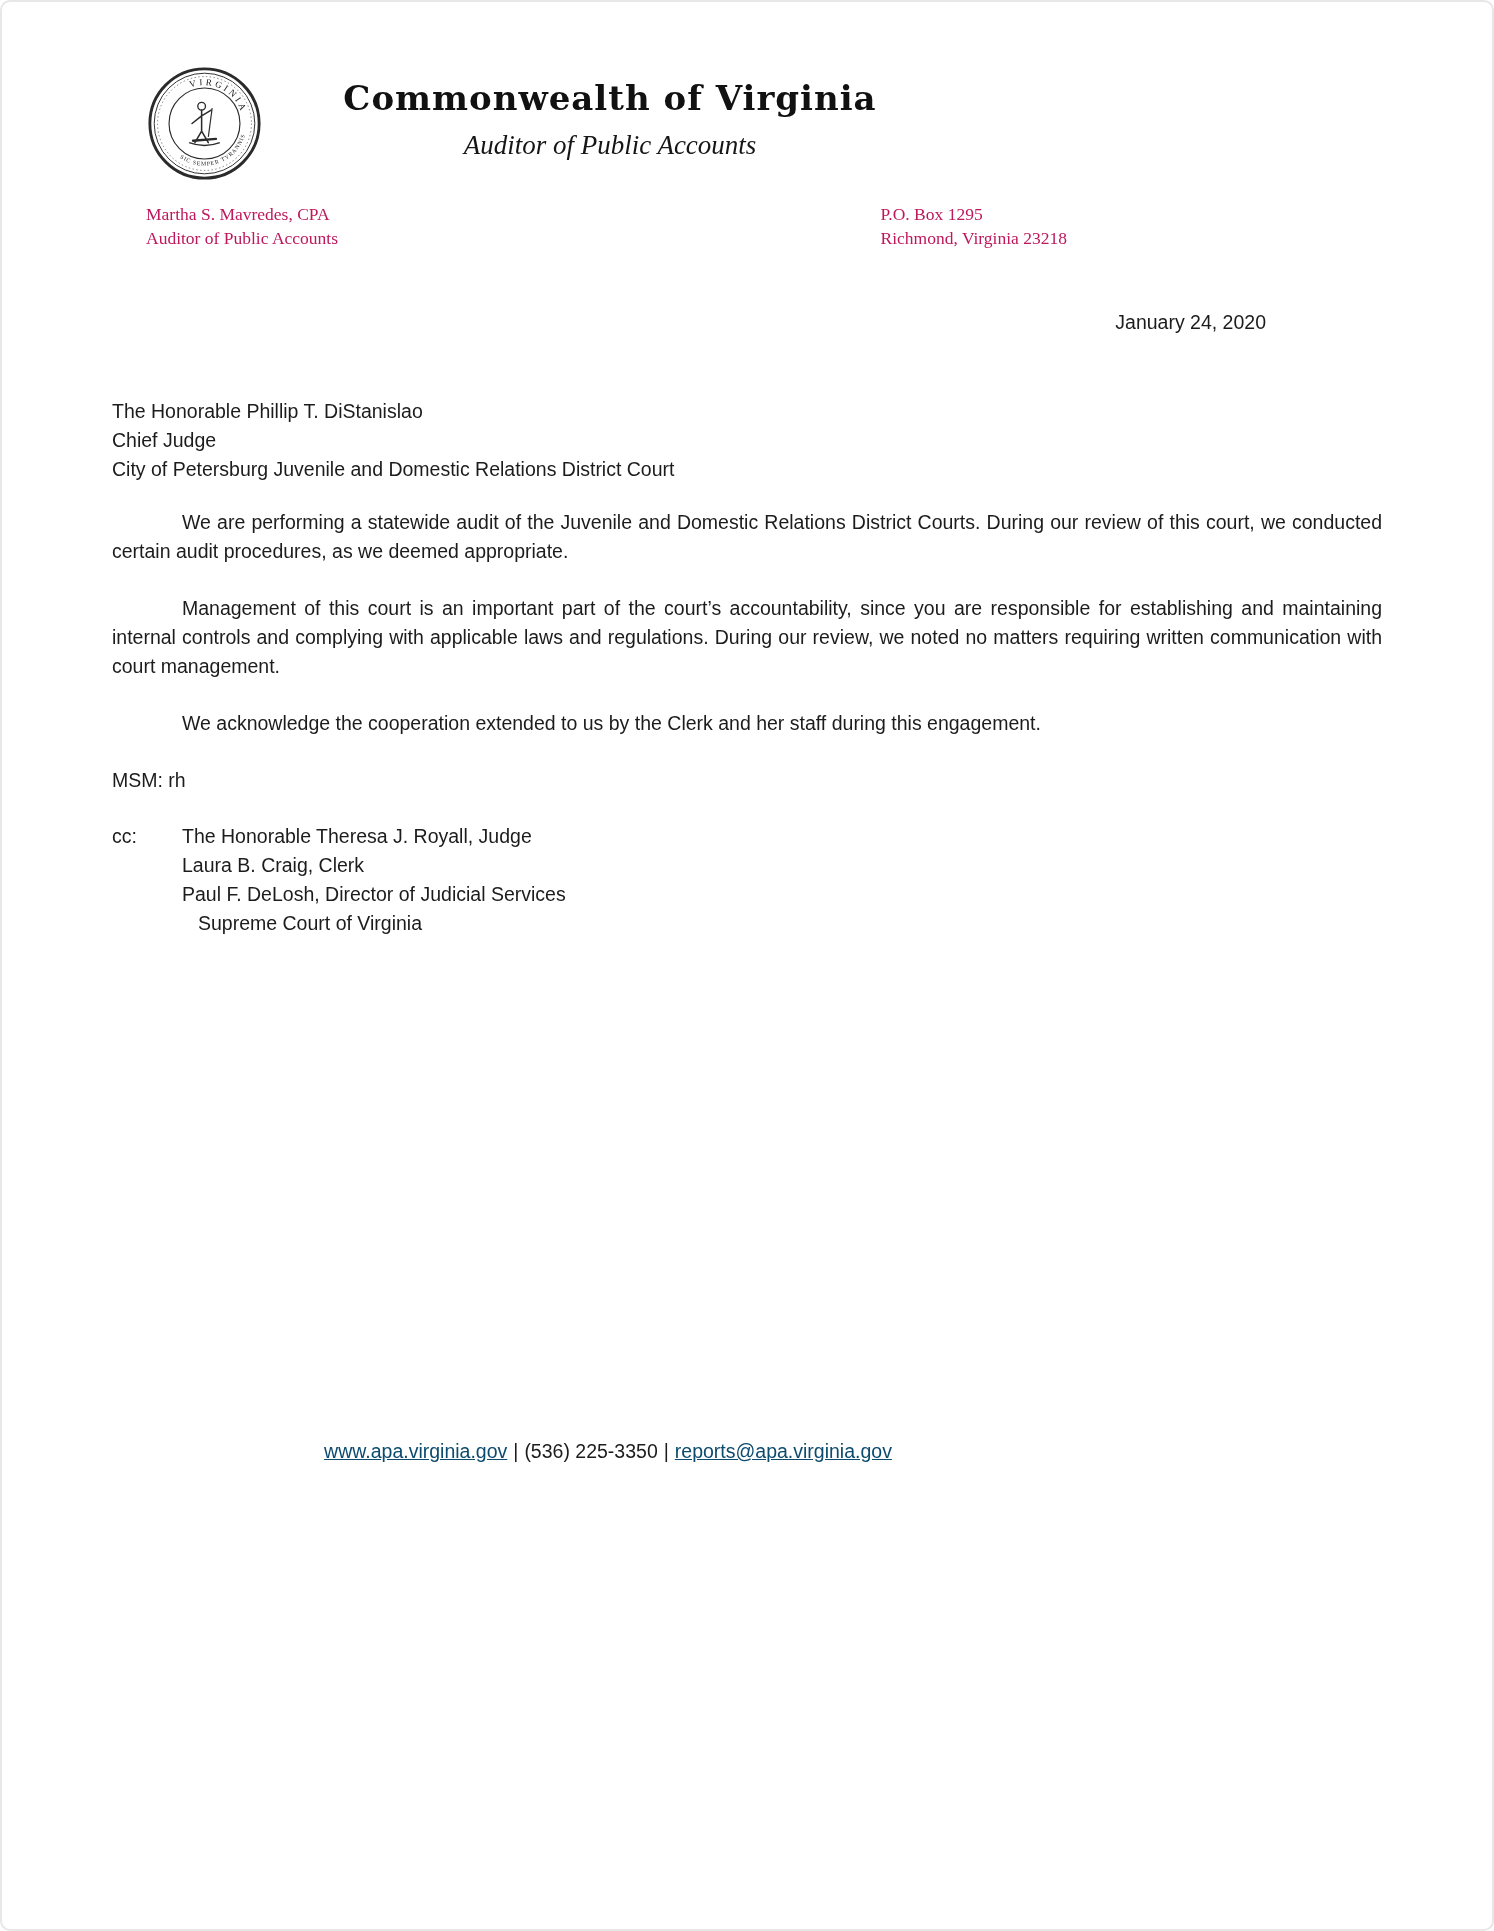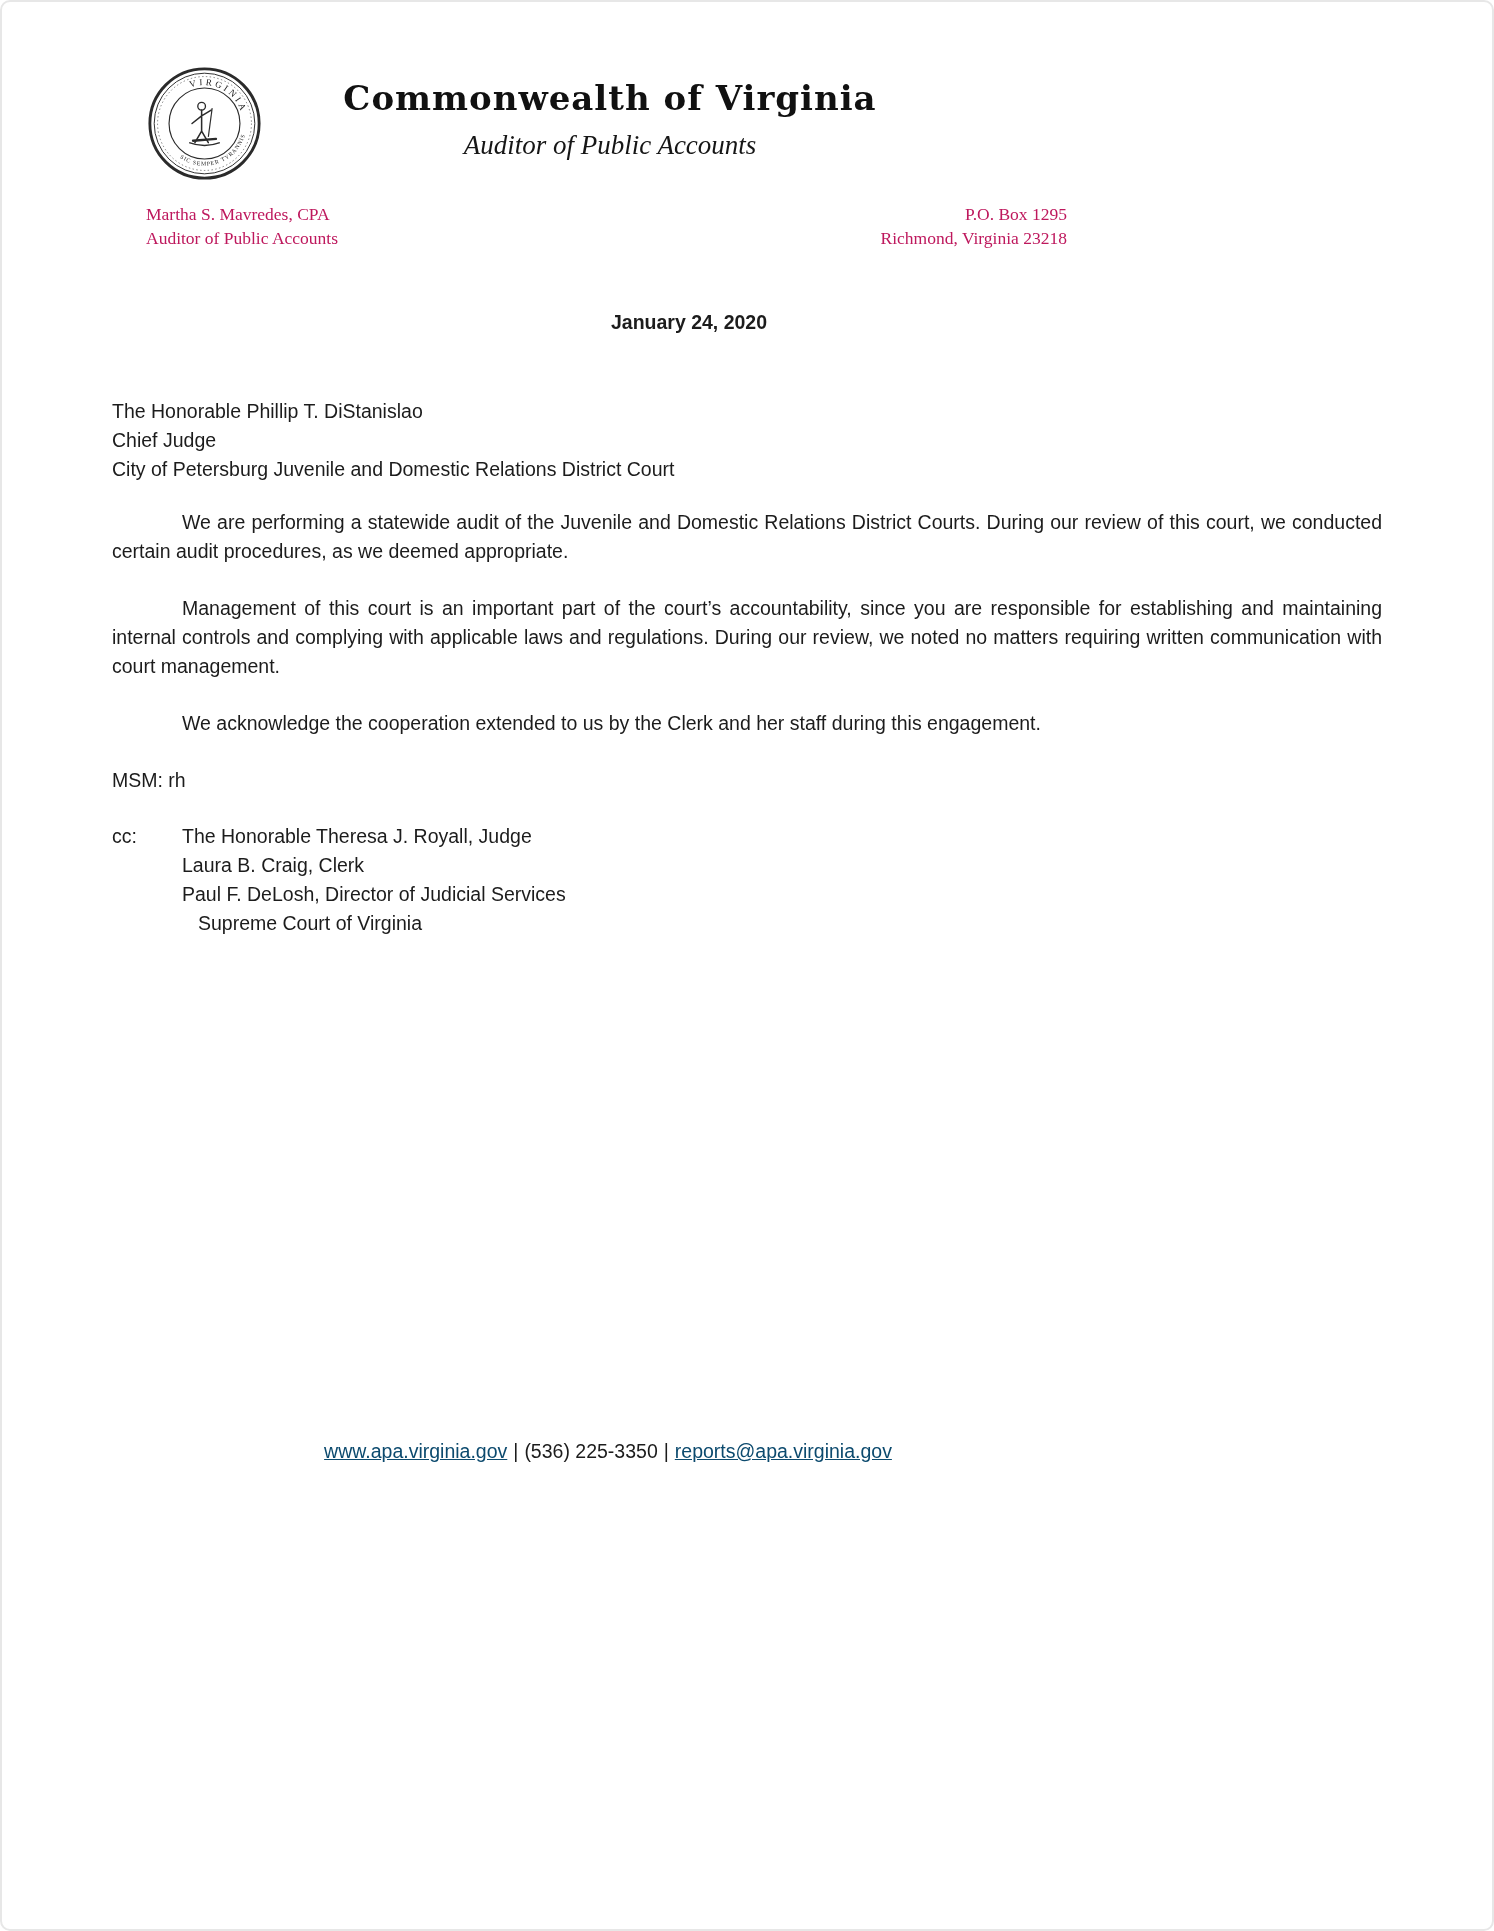--- a/index.html
+++ b/index.html
@@ -56,32 +56,31 @@
   .contact-row {
     display: flex;
     justify-content: space-between;
     margin-top: 6px;
     font-family: "Liberation Serif", serif;
     font-size: 17.5px;
     line-height: 24px;
     color: #be185d;
   }
   .contact-left { margin-left: 34px; }
-  .contact-right { margin-right: 315px; text-align: right; }
+  .contact-right { margin-right: 315px; text-align: left; }
 
   
   .letter {
     font-size: 19.5px;
     line-height: 29px;
   }
   .date-line {
     width: 1154px;
-    text-align: center;
+    text-align: right;
     margin-top: 58px;
-    font-weight: bold;
   }
   .recipient { margin-top: 60px; }
   .audit-info { margin-top: 58px; }
   .audit-row {
     display: grid;
     grid-template-columns: 213px 1fr;
   }
   .paragraphs { margin-top: 24px; }
   .para {
     text-align: justify;

